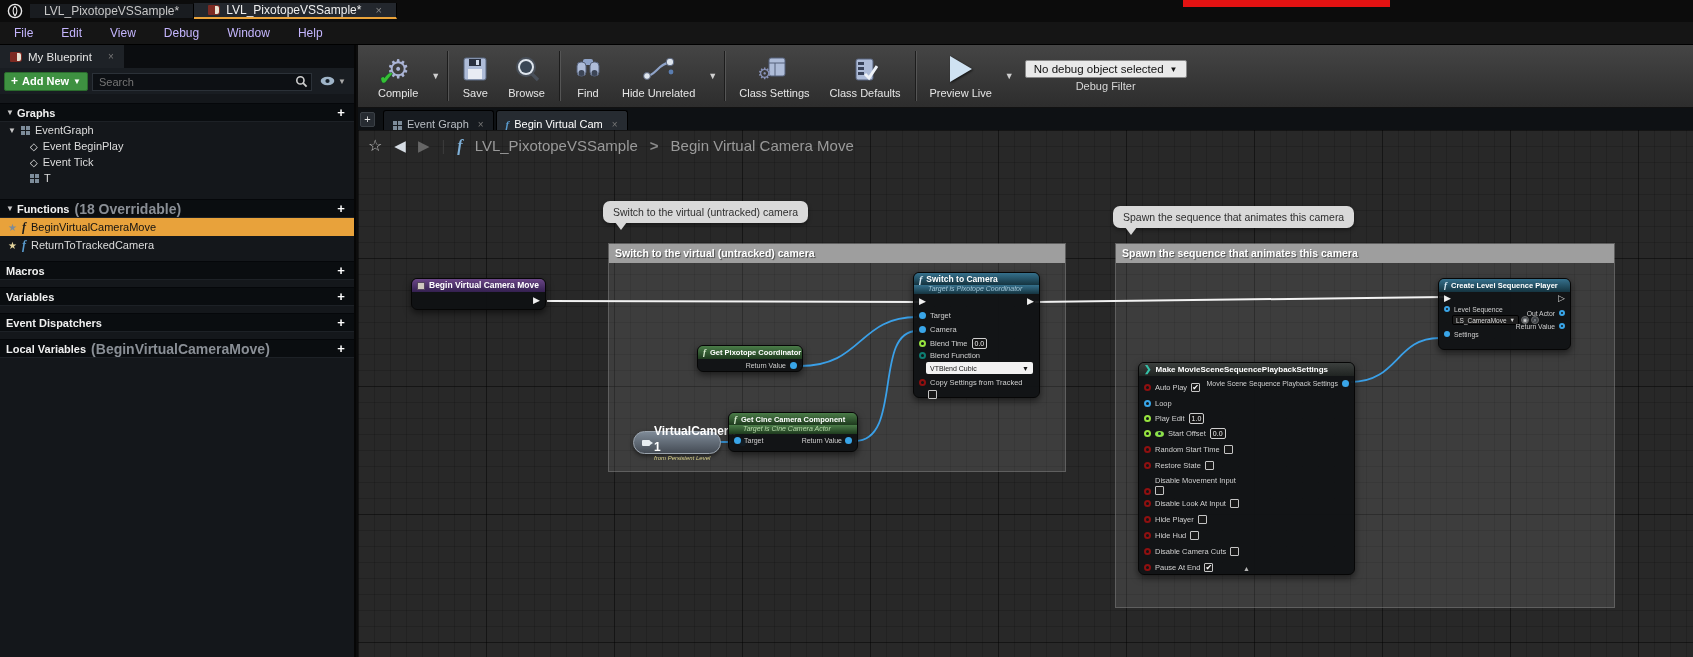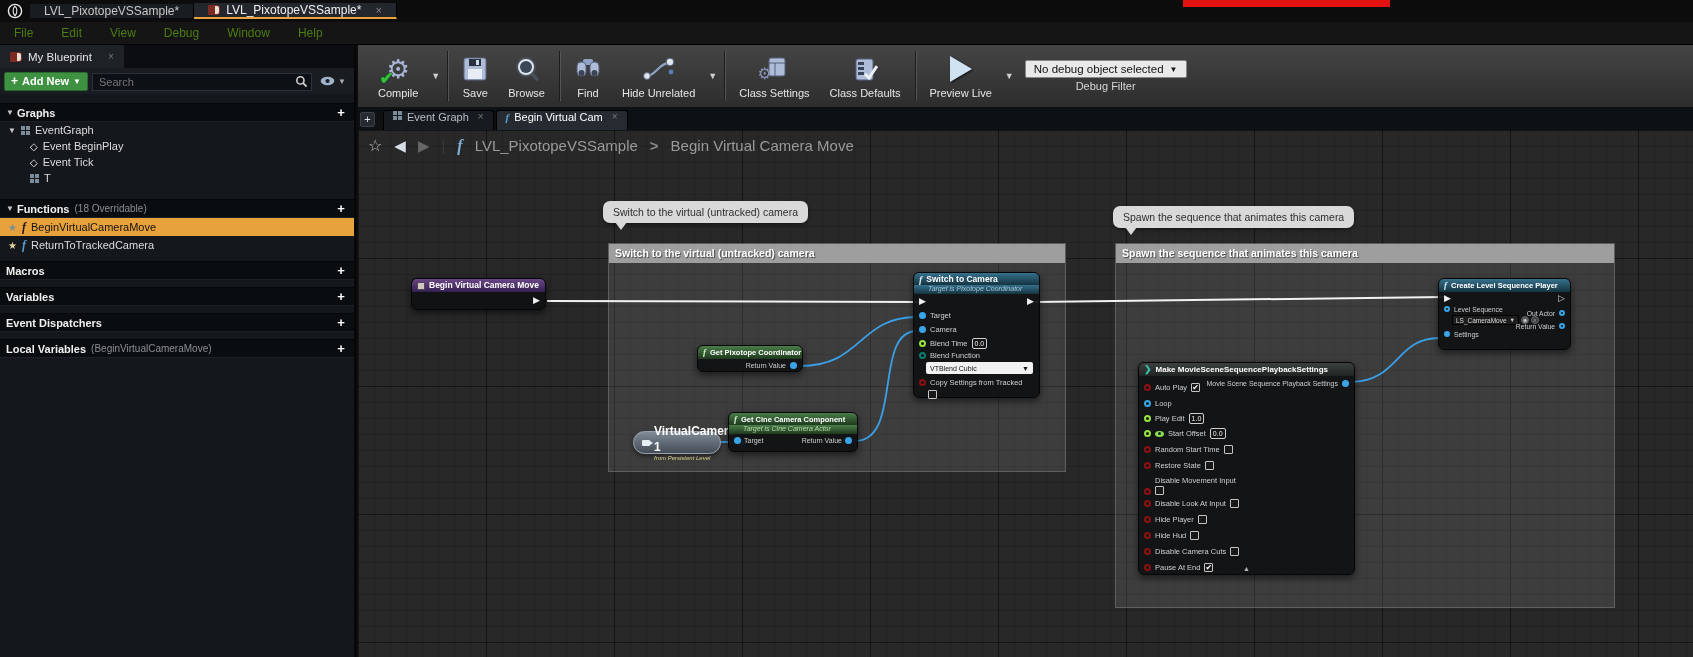--- a/index.html
+++ b/index.html
@@ -10,41 +10,41 @@
   .titlebar{position:absolute;left:0;top:0;width:100%;height:22px;background:#0c0c0c;display:flex;align-items:center;}
   .uelogo{width:30px;display:flex;align-items:center;justify-content:center;}
   .uelogo svg{display:block;}
   .doc-tab{display:flex;align-items:center;gap:6px;padding:0 14px;font-size:12px;color:#c8c8c8;background:#191c20;border-right:1px solid #000;}
   .doc-tab.active{background:#23272d;color:#efefef;border-bottom:2px solid #eaa33a;}
   .doc-tab .tclose{color:#888;font-size:11px;margin-left:8px;}
   .redbar{position:absolute;left:1183px;top:0;width:207px;height:7px;background:#e31212;}
 
   
   .menubar{position:absolute;left:0;top:22px;width:100%;height:23px;background:#151515;display:flex;align-items:center;border-bottom:1px solid #000;}
-  .menu-item{padding:0 14px;font-size:12px;color:#4d7c0f;line-height:23px;}
+  .menu-item{padding:0 14px;font-size:12px;color:#c4b5fd;line-height:23px;}
 
   
   .sidebar{position:absolute;left:0;top:45px;width:356px;height:612px;background:#14171b;border-right:2px solid #060606;}
   .side-tabstrip{height:23px;background:#0b0d10;display:flex;}
   .side-tab{display:flex;align-items:center;gap:6px;background:#1e2227;padding:0 10px;font-size:11.5px;color:#e4e4e4;}
   .side-tab .tclose{color:#777;font-size:10px;margin-left:10px;}
   .side-toolbar{height:26px;display:flex;align-items:center;gap:4px;padding:0 4px;background:#191d22;}
   .addnew{display:flex;align-items:center;gap:4px;background:#3e9141;border:1px solid #2a6b2d;border-radius:2px;height:19px;padding:0 6px;color:#fff;font-size:11px;font-weight:bold;}
   .addnew .plus{font-weight:bold;font-size:12px;}
   .addnew .caret{font-size:8px;}
   .searchbox{flex:1;position:relative;height:18px;}
   .searchbox input{width:100%;height:100%;background:#0d1014;border:1px solid #2b3138;color:#bbb;font-size:11px;padding:0 20px 0 6px;outline:none;}
   .searchbox .mag{position:absolute;right:4px;top:2px;}
   .eyebtn{display:flex;align-items:center;gap:3px;padding:0 4px;}
   .eyebtn .caret{font-size:8px;color:#aaa;}
 
   .sec{height:19px;background:#0a0d10;display:flex;align-items:center;padding:0 6px;border-top:1px solid #05070a;border-bottom:1px solid #1d2126;}
   .sec .exp{font-size:8px;color:#c8c8c8;margin-right:3px;}
   .sec b{font-size:11px;color:#f0f0f0;}
-  .sec .note{font-size:10px;color:#8a8f96;margin-left:5px;font-weight:normal;}
+  .sec .note{font-size:14px;color:#8a8f96;margin-left:5px;font-weight:bold;}
   .sec .plus{margin-left:auto;color:#fff;font-size:13px;font-weight:bold;width:14px;text-align:center;}
   .srow{height:16px;display:flex;align-items:center;gap:5px;padding-left:8px;font-size:11px;color:#dcdcdc;background:#14171b;}
   .srow.indent{padding-left:30px;}
   .srow.selected{background:#e8a23b;color:#121212;}
   .diam{color:#e8e8e8;font-size:10px;}
   .ficon{font-family:"Liberation Serif",serif;font-style:italic;font-weight:bold;color:#5a9ccf;font-size:12px;}
   .srow.selected .ficon{color:#1a1a1a;}
   .star{font-size:10px;color:#7c8b9a;}
   .star.gold{color:#e4d49c;}
   .sq4{width:9px;height:9px;position:relative;}
@@ -65,21 +65,21 @@
   .relic{position:relative;}
   .playtri{width:0;height:0;border-left:22px solid #cfe2f2;border-top:13px solid transparent;border-bottom:13px solid transparent;filter:drop-shadow(1px 1px 1px #111);}
   .debuggroup{display:flex;flex-direction:column;align-items:center;gap:2px;margin-left:8px;}
   .debugbtn{background:#e9e9e9;color:#111;font-size:11.5px;border:1px solid #888;border-radius:2px;padding:2px 8px;display:flex;align-items:center;gap:6px;}
   .debugbtn .caret{font-size:8px;}
   .debuglabel{font-size:11px;color:#d8d8d8;}
 
   
   .graphtabs{position:absolute;left:0;top:63px;width:100%;height:22px;background:#0e1114;display:flex;align-items:flex-end;gap:2px;padding-left:2px;}
   .newtab{width:15px;height:15px;background:#262b31;border:1px solid #3a4046;color:#e8e8e8;font-size:11px;line-height:13px;text-align:center;border-radius:2px;margin:0 6px 3px 0;}
-  .gtab{display:flex;align-items:flex-start;gap:5px;height:20px;padding:0 9px;font-size:11px;color:#b9bec4;background:#171b20;border:1px solid #000;border-bottom:none;border-radius:3px 3px 0 0;}
+  .gtab{display:flex;align-items:flex-end;gap:5px;height:20px;padding:0 9px;font-size:11px;color:#b9bec4;background:#171b20;border:1px solid #000;border-bottom:none;border-radius:3px 3px 0 0;}
   .gtab.active{background:#262b31;color:#fff;}
   .gtab .tclose{color:#777;font-size:10px;margin-left:4px;}
 
   
   .canvas{position:absolute;left:0;top:85px;width:1335px;height:527px;background-color:#282828;
     background-image:
       linear-gradient(rgba(0,0,0,.38) 1px,transparent 1px),
       linear-gradient(90deg,rgba(0,0,0,.38) 1px,transparent 1px),
       linear-gradient(rgba(0,0,0,.14) 1px,transparent 1px),
       linear-gradient(90deg,rgba(0,0,0,.14) 1px,transparent 1px);

